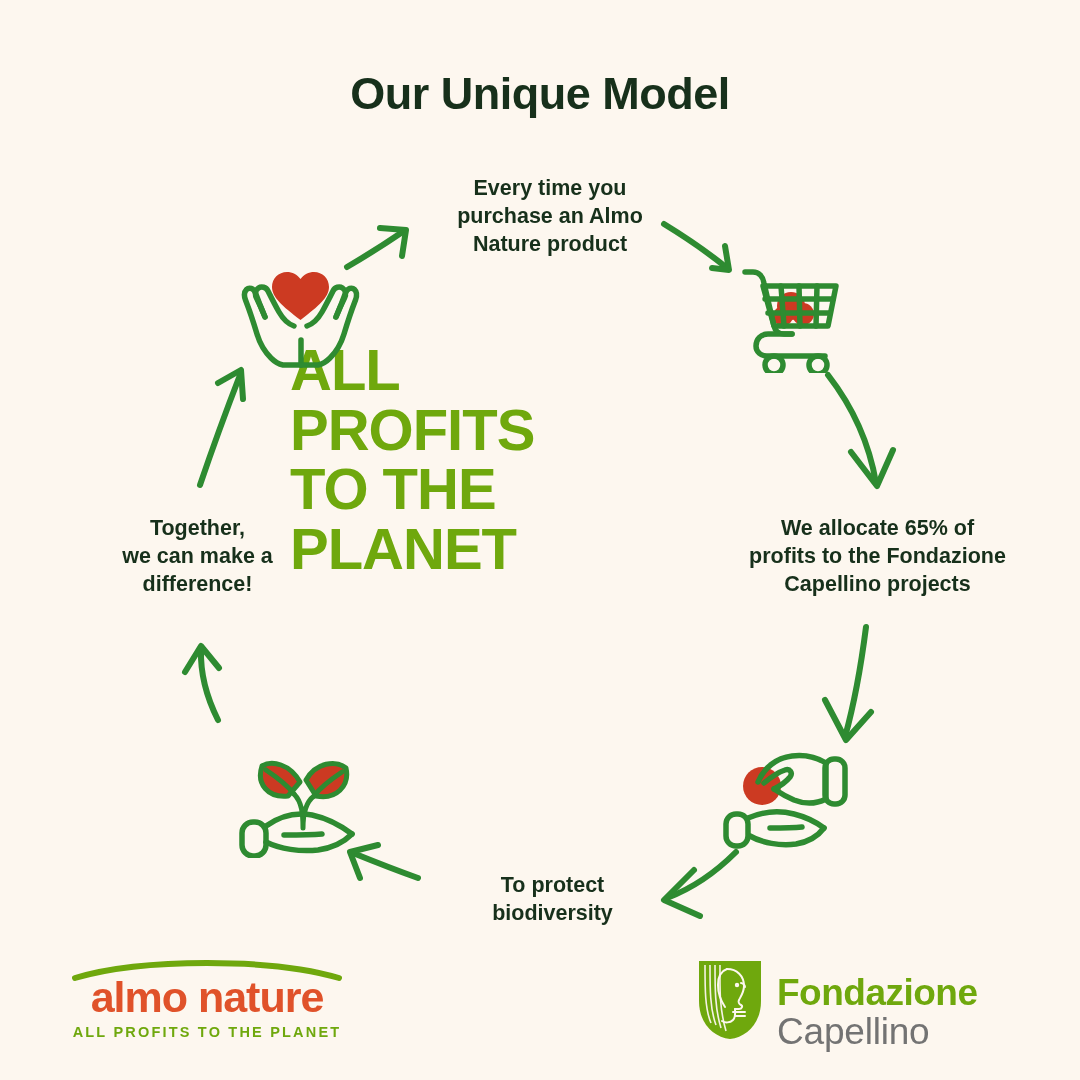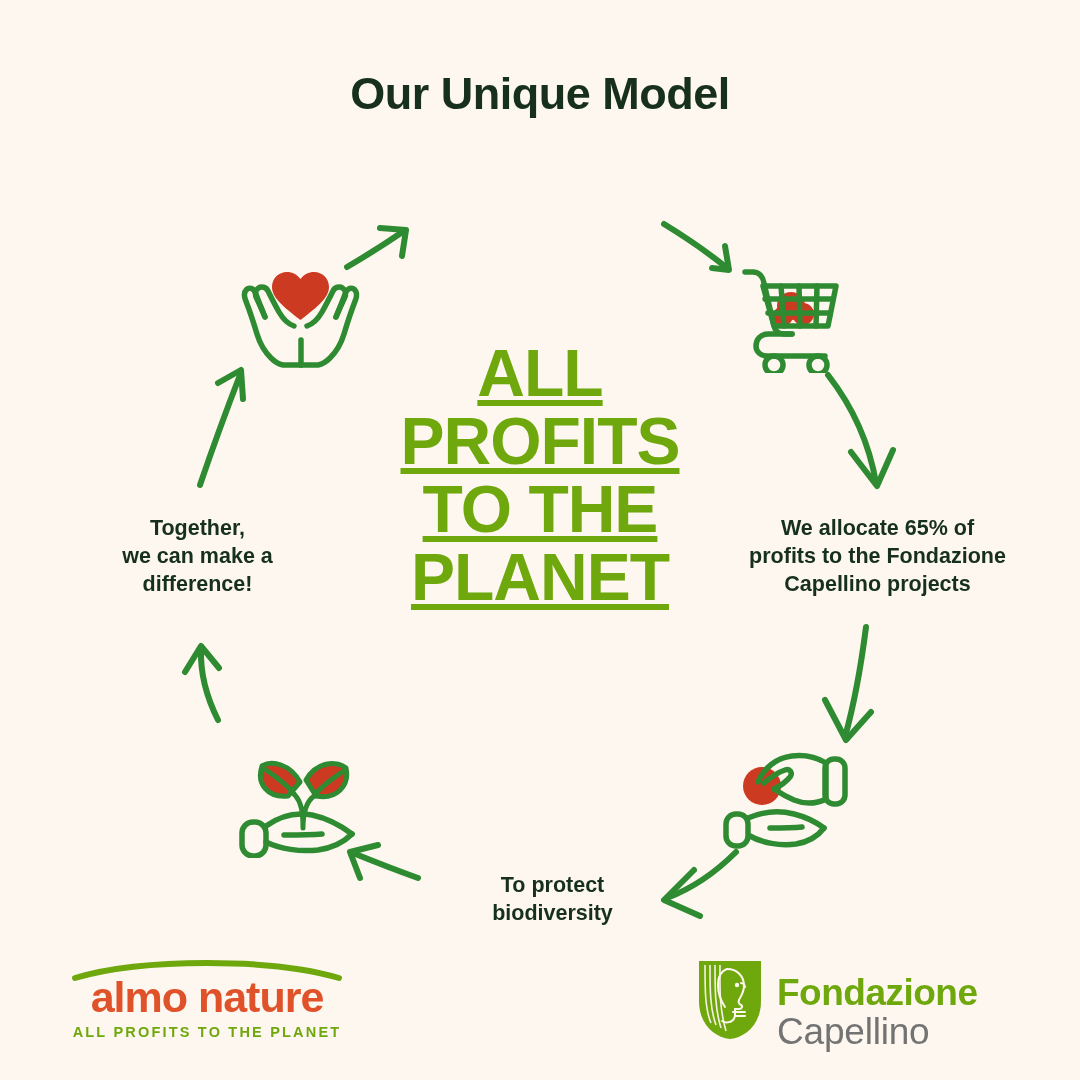--- a/index.html
+++ b/index.html
@@ -31,28 +31,27 @@
     color: #17301B;
     letter-spacing: -0.5px;
   }
 
   
   #center-headline {
     position: absolute;
     left: 290px;
     top: 340px;
     width: 500px;
-    text-align: center;
+    text-align: left;
     color: #6FA80D;
-    font-size: 66px;
+    font-size: 58px;
     font-weight: bold;
     line-height: 1.03;
     letter-spacing: -1px;
     white-space: pre-line;
-    text-decoration: underline;
   }
 
   
   .step-caption {
     position: absolute;
     text-align: center;
     color: #17301B;
     font-size: 21.5px;
     font-weight: bold;
     line-height: 1.30;
@@ -190,20 +189,23 @@
         <path d="M218 383 L241 370 L243 399"></path>
       </g>
     </g>
   </svg>
 
   <div id="center-headline">ALL
 PROFITS
 TO THE
 PLANET</div>
 
+  <div class="step-caption" id="caption-purchase">Every time you
+purchase an Almo
+Nature product</div>
   <div class="step-caption" id="caption-allocate">We allocate 65% of
 profits to the Fondazione
 Capellino projects</div>
   <div class="step-caption" id="caption-biodiversity">To protect
 biodiversity</div>
   <div class="step-caption" id="caption-together">Together,
 we can make a
 difference!</div>
 
   <div class="icon-wrap" id="icon-heart-hands">

